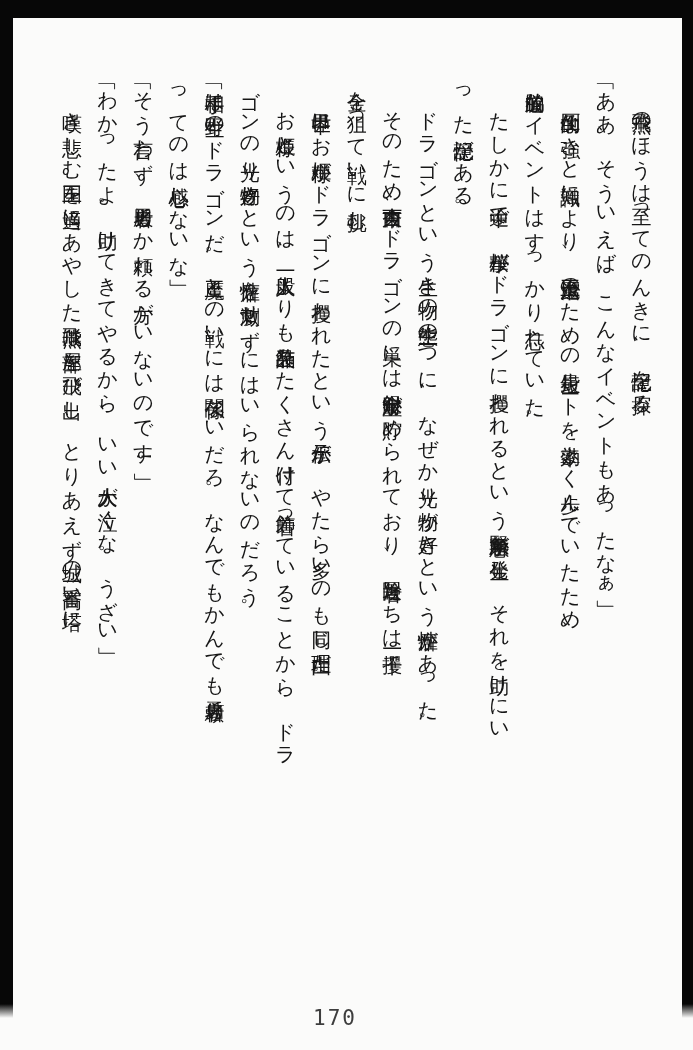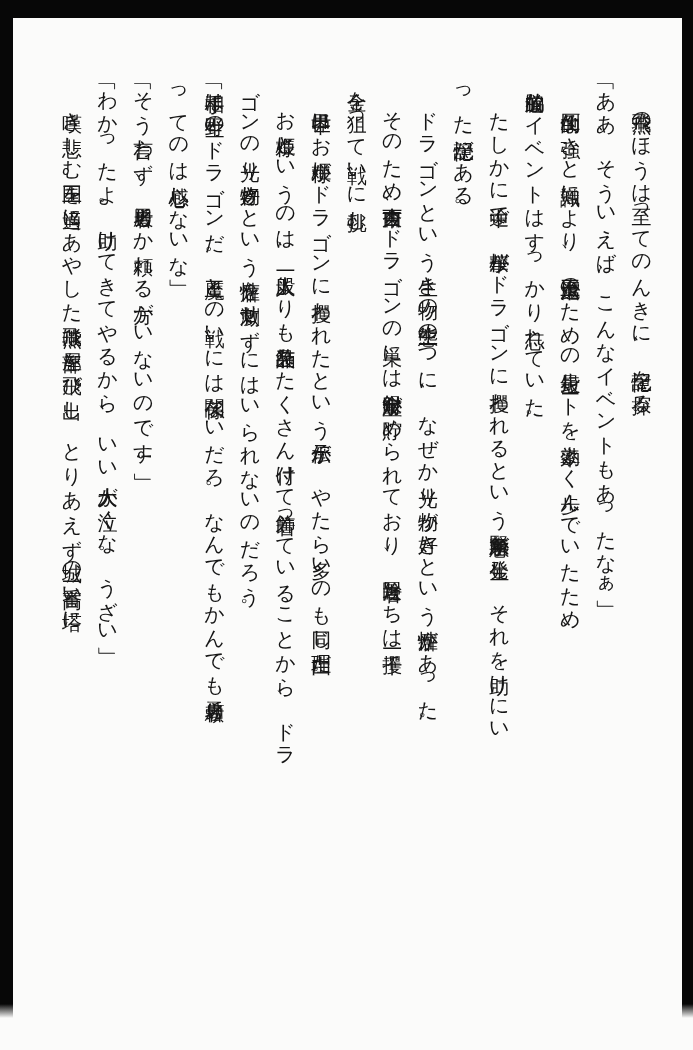--- a/index.html
+++ b/index.html
@@ -93,13 +93,14 @@
       <div class="col indent">世界中にお姫様がドラゴンに攫われたという伝承が、やたら多いのも同じ理由だ。</div>
       <div class="col indent">お姫様というのは、一般人よりも装飾品をたくさん付けて着飾っていることから、ドラ</div>
       <div class="col">ゴンの光り物好きという性癖を刺激せずにはいられないのだろう。</div>
       <div class="col">「相手は野生のドラゴンだ。魔王との戦いには関係ないだろ。なんでもかんでも勇者頼り</div>
       <div class="col">ってのは感心しないな」</div>
       <div class="col">「そう言わず、勇者殿しか頼れる方がいないのです!」</div>
       <div class="col">「わかったよ。助けてきてやるから、いい大人が泣くな。うざい」</div>
       <div class="col indent">嘆き悲しむ国王を適当にあやした飛燕は部屋を飛び出し、とりあえず城の一番高い塔に</div>
     </div>
 
+  <div id="page-number">170</div>
 </div>
 
 </body></html>

